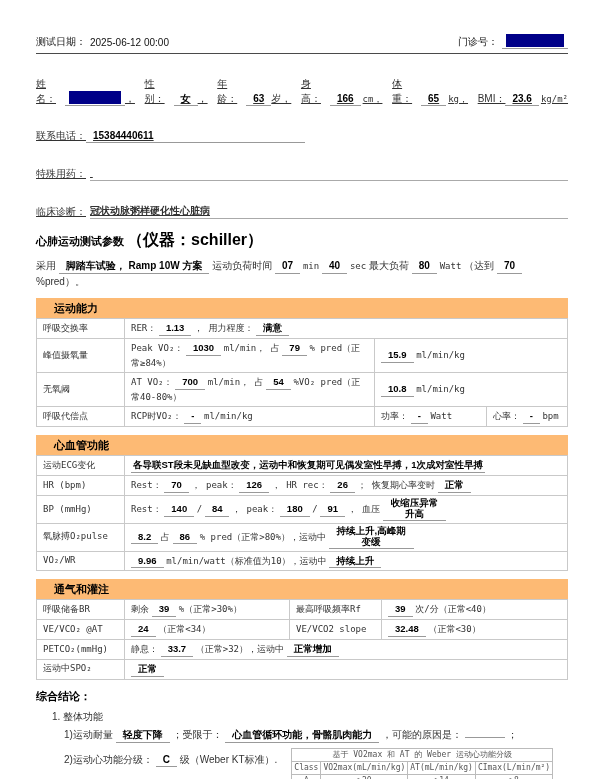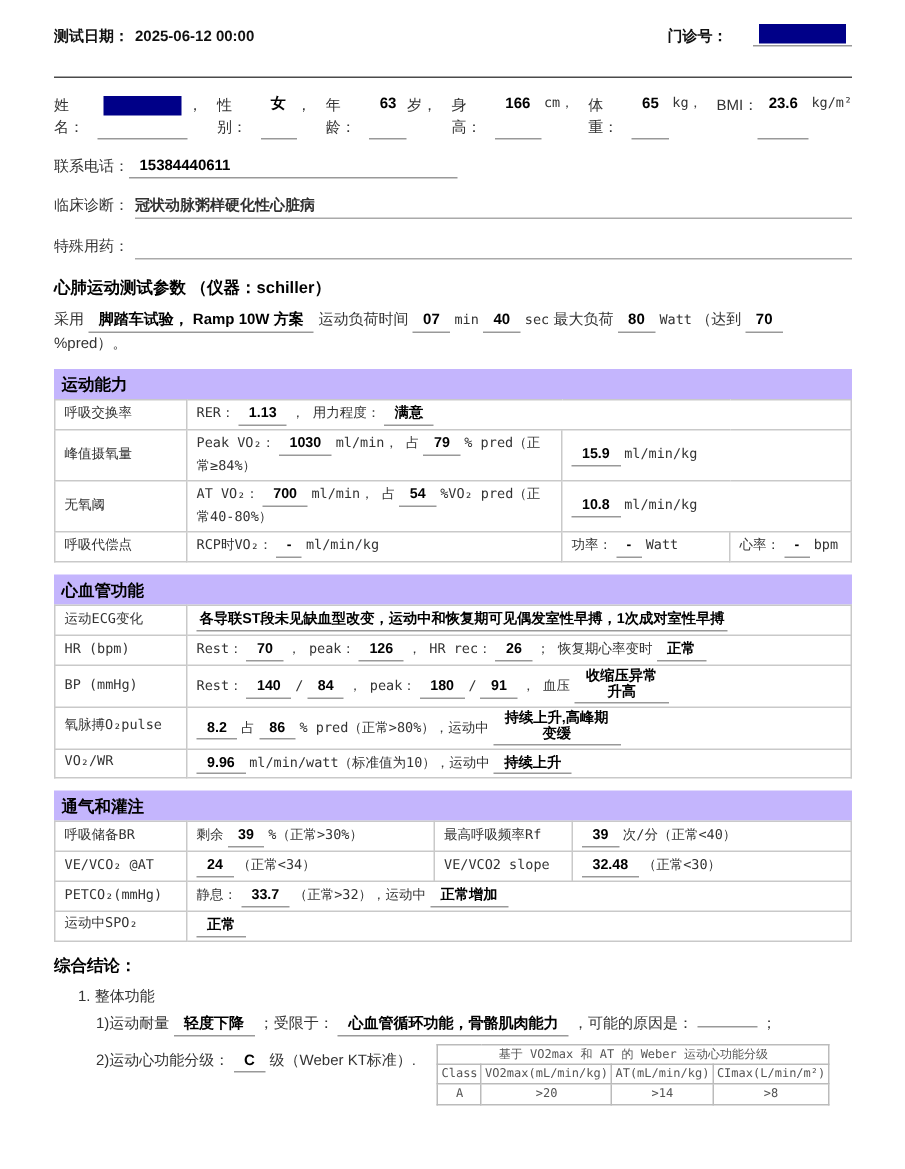--- a/index.html
+++ b/index.html
@@ -4,44 +4,44 @@
 <style>
   html,body{margin:0;padding:0;background:#fff;}
   body{width:603px;height:779px;overflow:hidden;font-family:"Liberation Sans","DejaVu Sans",sans-serif;color:#222;}
   .page{box-sizing:border-box;width:603px;height:779px;padding:10px 35px 0 36px;}
   
   .header{position:relative;height:66px;}
   .logo{position:absolute;left:6px;top:0;}
   .title1{text-align:center;font-size:15px;letter-spacing:1.5px;color:#151515;padding-top:6px;}
   .title2{text-align:center;font-size:13px;letter-spacing:1.5px;color:#151515;margin-top:10px;}
   
-  .meta-row{display:flex;justify-content:space-between;align-items:flex-end;margin-top:6px;font-size:10px;font-weight:bold;color:#111;padding-bottom:20px;border-bottom:1.5px solid #4a4a4a;}
+  .meta-row{display:flex;justify-content:space-between;align-items:flex-end;margin-top:24px;font-size:10px;font-weight:normal;color:#111;padding-bottom:4px;border-bottom:1.5px solid #4a4a4a;}
   .meta-left{display:flex;gap:4px;align-items:center;}
-  .meta-right{display:flex;gap:17px;align-items:flex-end;}
+  .meta-right{display:flex;gap:4px;align-items:flex-end;}
   .redact{display:inline-block;background:#000088;height:13px;vertical-align:middle;}
   .redact.name{width:52px;}
   .redact.clinic{width:58px;}
   .u-wrap{border-bottom:1px solid #999;padding:0 4px 1px 4px;display:inline-block;}
   
   .info{font-size:10px;color:#333;margin-top:4px;}
-  .irow{display:flex;margin-top:11px;line-height:1.5;}
+  .irow{display:flex;align-items:flex-end;margin-top:22px;line-height:1.5;text-decoration:underline;}
   .irow .gap{width:10px;}
   .v{font-weight:bold;color:#000;border-bottom:1px solid #999;text-align:center;padding:0 7px 0px 7px;display:inline-block;line-height:1.35;}
   .v.blank{min-width:26px;}
   .u{font-family:"DejaVu Sans Mono",monospace;font-size:9px;color:#333;margin-left:2px;}
   .m{font-family:"DejaVu Sans Mono",monospace;font-size:9px;color:#333;}
   .phone-v{min-width:205px;text-align:left;}
   .fill{flex:1;border-bottom:1px solid #aaa;margin-left:4px;text-align:left;}
   .fill .v-noline{font-weight:bold;border-bottom:none;}
   
   .sec-title{font-weight:bold;font-size:11px;color:#000;margin-top:11px;}
-  .sec-title .dev{font-size:11px;}
+  .sec-title .dev{font-size:16px;}
   .pline{font-size:10px;color:#333;margin-top:7px;line-height:1.6;}
   
-  .bar{background:#c4b5fd;font-weight:bold;font-size:11px;color:#000;padding:3px 5px 2px 5px;margin-top:8px;}
+  .bar{background:#fdba74;font-weight:bold;font-size:11px;color:#000;padding:3px 5px 2px 18px;margin-top:8px;}
   table.data{width:100%;border-collapse:collapse;font-size:9.5px;table-layout:fixed;}
   table.data td{border:1px solid #c9c9c9;padding:2px 6px;vertical-align:middle;color:#333;line-height:1.5;}
   td.lbl{font-family:"DejaVu Sans Mono",monospace;font-size:9px;}
   .v2{display:inline-block;text-align:center;font-weight:bold;color:#000;border-bottom:1px solid #999;line-height:1.15;vertical-align:middle;padding:0 8px;}
   .v2 span{display:block;}
   
   .concl{font-size:10px;color:#333;margin-top:8px;line-height:1.55;}
   .c-title{font-weight:bold;font-size:11px;color:#000;}
   .ind1{margin-left:16px;margin-top:4px;}
   .ind2{margin-left:28px;margin-top:3px;}
@@ -91,26 +91,26 @@
         <span class="gap"></span>
       <span>BMI：</span>
       <span class="v">23.6</span>
       <span class="u">kg/m²</span>
     </div>
     <div class="irow">
       <span>联系电话：</span>
       <span class="v phone-v">15384440611</span>
     </div>
     <div class="irow">
+      <span>特殊用药：</span>
+      <span class="fill"><span class="v-noline"></span>&nbsp;</span>
+    </div>
+    <div class="irow">
       <span>临床诊断：</span>
       <span class="fill"><span class="v-noline">冠状动脉粥样硬化性心脏病</span></span>
-    </div>
-    <div class="irow">
-      <span>特殊用药：</span>
-      <span class="fill"><span class="v-noline"></span>&nbsp;</span>
     </div>
   </div>
 
   <div class="sec-title">
     <span>心肺运动测试参数</span>
     <span class="dev">（仪器：schiller）</span>
   </div>
   <div class="pline">
     <span>采用</span>
     <span class="v">脚踏车试验， Ramp 10W 方案</span>

